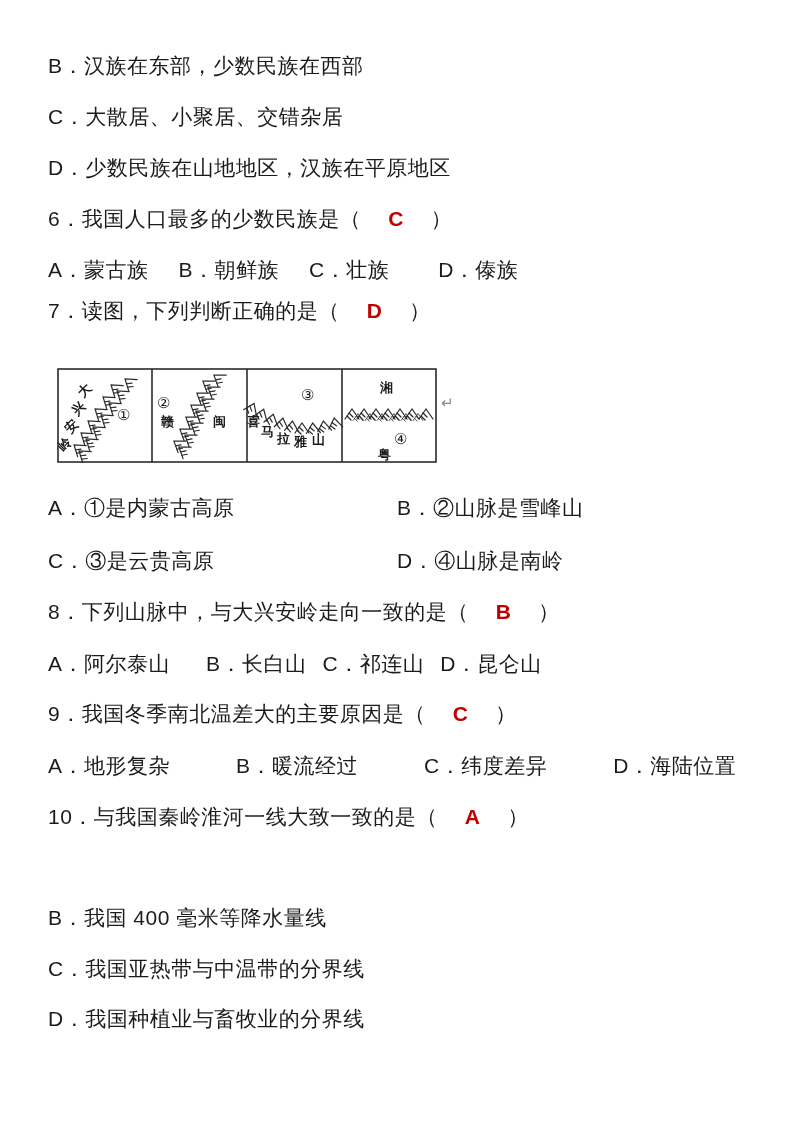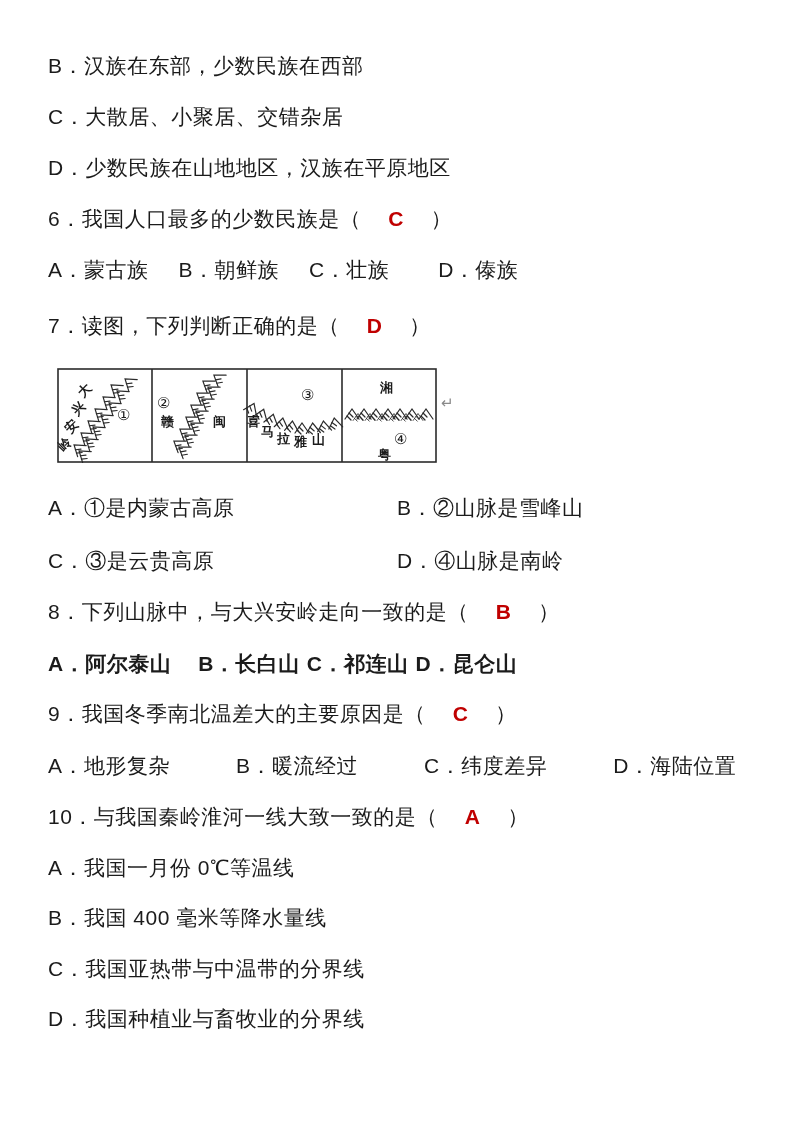--- a/index.html
+++ b/index.html
@@ -20,21 +20,21 @@
     letter-spacing:0.5px;
   }
   .ans{
     color:#c00000;
     font-weight:700;
     margin:0 27px;
     font-size:21px;
   }
   .opts{display:flex;}
   .opts.g30{gap:30px;}
-  .opts.g25{gap:7px;font-weight:bold;}
+  .opts.g25{gap:16px;}
   .opts.g45{gap:66px;}
   .ml25{margin-left:19px;}
   .ml20{margin-left:20px;}
   .col1{display:inline-block;width:349px;}
   .fig-row{position:absolute;left:57px;top:368px;}
   .pmark{
     position:absolute;left:384px;top:26px;
     color:#8a8a8a;font-size:15px;
   }
   .figure-svg text{
@@ -55,21 +55,21 @@
   <div class="line" style="top:205px">
     <span>6．我国人口最多的少数民族是（</span><span class="ans">C</span><span>）</span>
   </div>
   <div class="line opts g30" style="top:256px">
     <span>A．蒙古族</span>
     <span>B．朝鲜族</span>
     <span>C．壮族</span>
     <span class="ml25">D．傣族</span>
   </div>
 
-  <div class="line" style="top:312px">
+  <div class="line" style="top:297px">
     <span>7．读图，下列判断正确的是（</span><span class="ans">D</span><span>）</span>
   </div>
 
   <div class="fig-row">
     <svg class="figure-svg" width="380" height="95" viewBox="0 0 380 95">
       <defs>
         <g id="mtn">
           <path d="M-7,5 L0,-5 L7,5"></path>
           <path d="M-3,-1 L1,3"></path>
           <path d="M-5,2 L-1,6"></path>
@@ -179,18 +179,17 @@
   <div class="line opts g45" style="top:752px">
     <span>A．地形复杂</span>
     <span>B．暖流经过</span>
     <span>C．纬度差异</span>
     <span>D．海陆位置</span>
   </div>
 
   <div class="line" style="top:803px">
     <span>10．与我国秦岭淮河一线大致一致的是（</span><span class="ans">A</span><span>）</span>
   </div>
-  <div class="line" style="top:854px">A．我国一月份 0℃等温线</div>
   <div class="line" style="top:904px">B．我国 400 毫米等降水量线</div>
   <div class="line" style="top:955px">C．我国亚热带与中温带的分界线</div>
   <div class="line" style="top:1005px">D．我国种植业与畜牧业的分界线</div>
 
 </div>
 
 </body></html>

